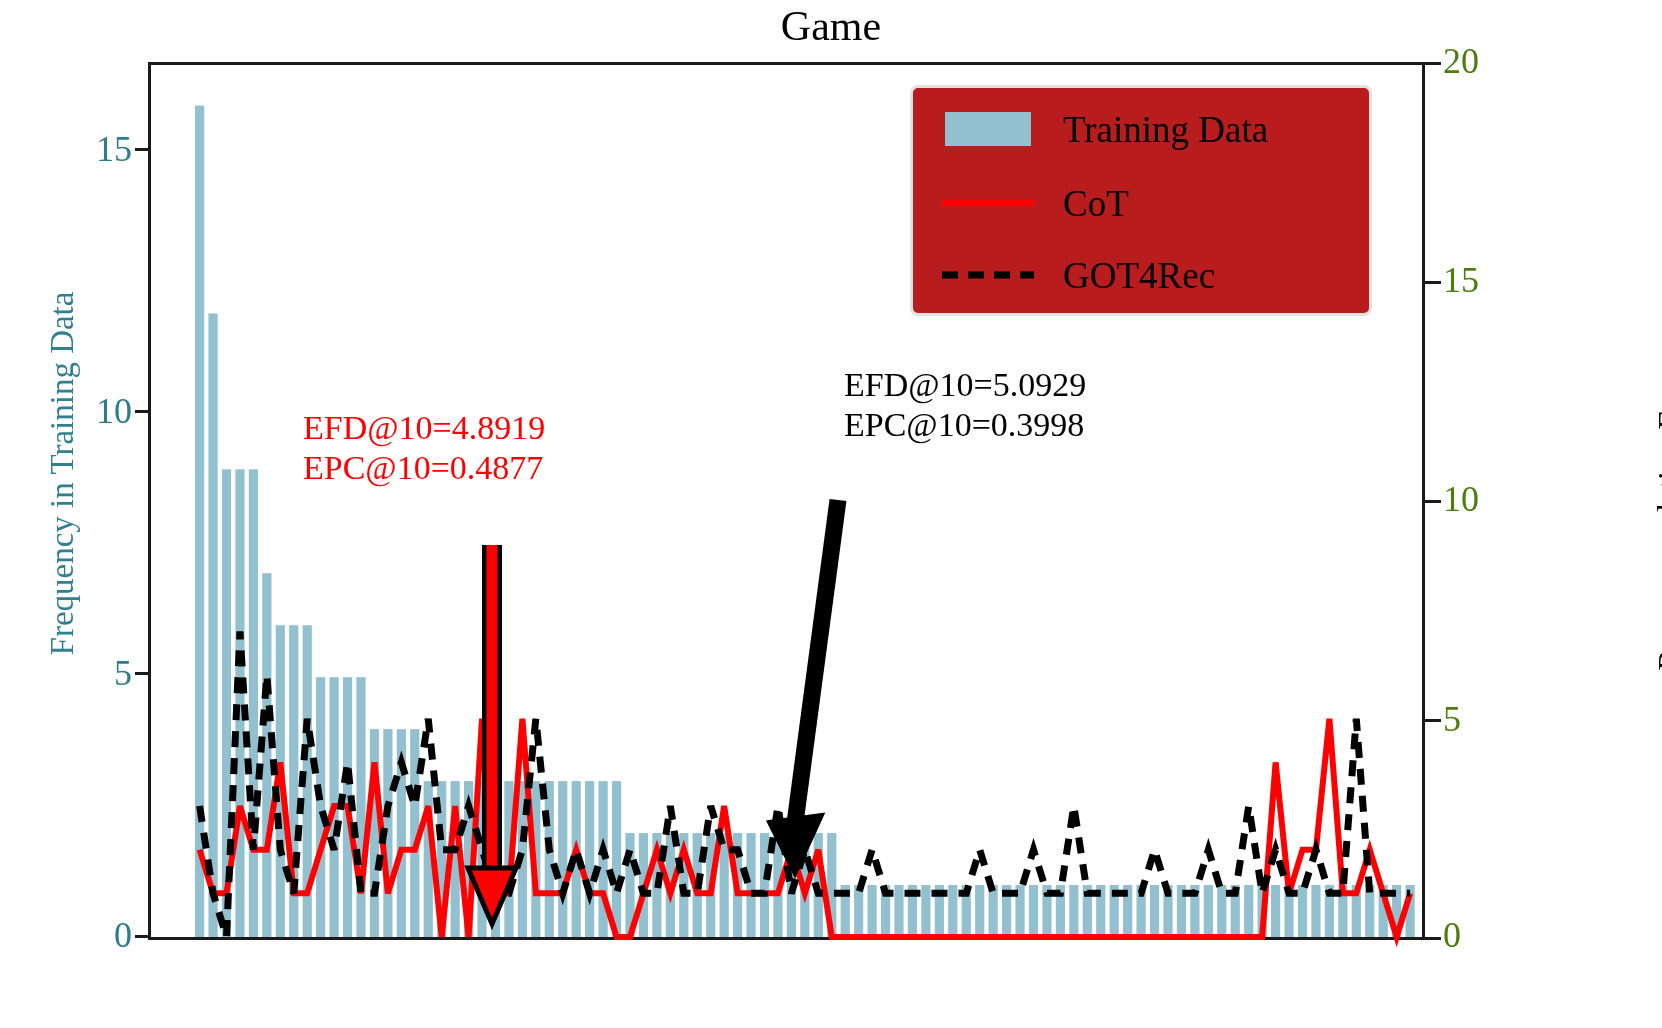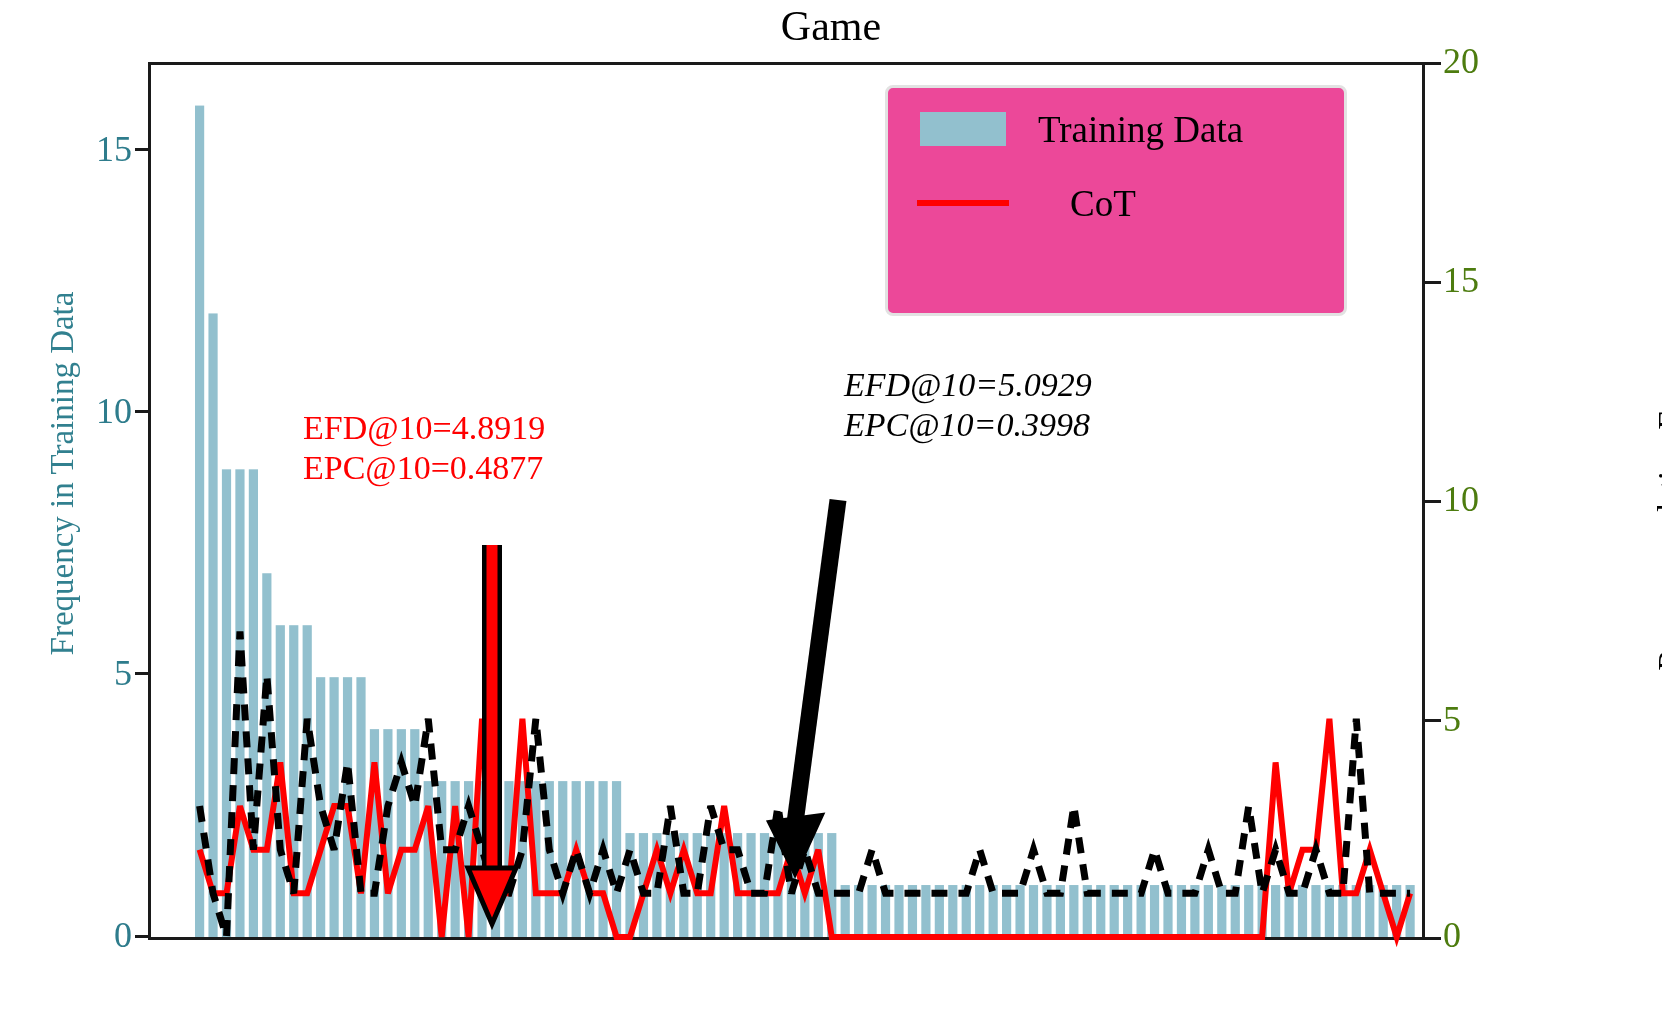--- a/index.html
+++ b/index.html
@@ -9,21 +9,21 @@
   .ylabel-left{position:absolute;left:-318px;top:455px;width:760px;text-align:center;font-size:33px;color:#31808f;
     transform:rotate(-90deg);transform-origin:center center;white-space:nowrap;}
   .ylabel-right{position:absolute;left:1290px;top:462px;width:760px;text-align:center;font-size:33px;color:#000;
     transform:rotate(-90deg);transform-origin:center center;white-space:nowrap;}
   .plotbox{position:absolute;left:148px;top:62px;width:1277px;height:878px;border:3px solid #1a1a1a;box-sizing:border-box;background:#fff;}
   .ticklabel{position:absolute;font-size:36px;white-space:nowrap;}
   .tick-left{color:#2e7c8c;text-align:right;}
   .tick-right{color:#4d7c0f;text-align:left;}
   .tickmark{position:absolute;background:#1a1a1a;height:3px;}
   svg.layer{position:absolute;left:0;top:0;}
-  .legend{position:absolute;left:885px;top:85px;width:456px;height:225px;border:3px solid #e2e2e2;border-radius:8px;background:#ec4899;}
+  .legend{position:absolute;left:910px;top:85px;width:456px;height:225px;border:3px solid #e2e2e2;border-radius:8px;background:#b91c1c;}
   .legend-row{position:absolute;left:0;width:456px;height:58px;display:flex;align-items:center;}
   .legend-key{width:150px;display:flex;align-items:center;justify-content:center;}
   .legend-label{font-size:37px;color:#000;font-family:"Liberation Serif",serif;white-space:nowrap;}
   .swatch{width:86px;height:34px;background:#92c0ce;}
   .ann{position:absolute;font-size:34px;line-height:1.17;white-space:nowrap;font-family:"Liberation Serif",serif;}
   .ann.red{color:#ff0000;}
   .ann.black{color:#000;}
 </style>
 </head>
 <body>
@@ -154,21 +154,21 @@
         <rect x="1405.50" y="885.04" width="9.20" height="51.96" fill="#92c0ce"></rect>
       </g>
       <path d="M 199.60 849.70 L 213.05 893.35 L 226.50 893.35 L 239.95 806.05 L 253.40 849.70 L 266.85 849.70 L 280.30 762.40 L 293.75 893.35 L 307.20 893.35 L 320.65 849.70 L 334.10 806.05 L 347.55 806.05 L 361.00 893.35 L 374.45 762.40 L 387.90 893.35 L 401.35 849.70 L 414.80 849.70 L 428.25 806.05 L 441.70 937.00 L 455.15 806.05 L 468.60 937.00 L 482.05 718.75 L 495.50 893.35 L 508.95 893.35 L 522.40 718.75 L 535.85 893.35 L 549.30 893.35 L 562.75 893.35 L 576.20 849.70 L 589.65 893.35 L 603.10 893.35 L 616.55 937.00 L 630.00 937.00 L 643.45 893.35 L 656.90 849.70 L 670.35 893.35 L 683.80 849.70 L 697.25 893.35 L 710.70 893.35 L 724.15 806.05 L 737.60 893.35 L 751.05 893.35 L 764.50 893.35 L 777.95 893.35 L 791.40 849.70 L 804.85 893.35 L 818.30 849.70 L 831.75 937.00 L 845.20 937.00 L 858.65 937.00 L 872.10 937.00 L 885.55 937.00 L 899.00 937.00 L 912.45 937.00 L 925.90 937.00 L 939.35 937.00 L 952.80 937.00 L 966.25 937.00 L 979.70 937.00 L 993.15 937.00 L 1006.60 937.00 L 1020.05 937.00 L 1033.50 937.00 L 1046.95 937.00 L 1060.40 937.00 L 1073.85 937.00 L 1087.30 937.00 L 1100.75 937.00 L 1114.20 937.00 L 1127.65 937.00 L 1141.10 937.00 L 1154.55 937.00 L 1168.00 937.00 L 1181.45 937.00 L 1194.90 937.00 L 1208.35 937.00 L 1221.80 937.00 L 1235.25 937.00 L 1248.70 937.00 L 1262.15 937.00 L 1275.60 762.40 L 1289.05 893.35 L 1302.50 849.70 L 1315.95 849.70 L 1329.40 718.75 L 1342.85 893.35 L 1356.30 893.35 L 1369.75 849.70 L 1383.20 893.35 L 1396.65 937.00 L 1410.10 893.35" fill="none" stroke="#ff0000" stroke-width="6" stroke-linejoin="miter" stroke-linecap="butt"></path>
       <path d="M 199.60 806.05 L 213.05 893.35 L 226.50 937.00 L 239.95 631.45 L 253.40 849.70 L 266.85 675.10 L 280.30 849.70 L 293.75 893.35 L 307.20 718.75 L 320.65 806.05 L 334.10 849.70 L 347.55 762.40 L 361.00 893.35 L 374.45 893.35 L 387.90 806.05 L 401.35 762.40 L 414.80 806.05 L 428.25 718.75 L 441.70 849.70 L 455.15 849.70 L 468.60 806.05 L 482.05 849.70 L 495.50 893.35 L 508.95 893.35 L 522.40 849.70 L 535.85 718.75 L 549.30 849.70 L 562.75 893.35 L 576.20 849.70 L 589.65 893.35 L 603.10 849.70 L 616.55 893.35 L 630.00 849.70 L 643.45 893.35 L 656.90 893.35 L 670.35 806.05 L 683.80 893.35 L 697.25 893.35 L 710.70 806.05 L 724.15 849.70 L 737.60 849.70 L 751.05 893.35 L 764.50 893.35 L 777.95 806.05 L 791.40 893.35 L 804.85 849.70 L 818.30 893.35 L 831.75 893.35 L 845.20 893.35 L 858.65 893.35 L 872.10 849.70 L 885.55 893.35 L 899.00 893.35 L 912.45 893.35 L 925.90 893.35 L 939.35 893.35 L 952.80 893.35 L 966.25 893.35 L 979.70 849.70 L 993.15 893.35 L 1006.60 893.35 L 1020.05 893.35 L 1033.50 849.70 L 1046.95 893.35 L 1060.40 893.35 L 1073.85 806.05 L 1087.30 893.35 L 1100.75 893.35 L 1114.20 893.35 L 1127.65 893.35 L 1141.10 893.35 L 1154.55 849.70 L 1168.00 893.35 L 1181.45 893.35 L 1194.90 893.35 L 1208.35 849.70 L 1221.80 893.35 L 1235.25 893.35 L 1248.70 806.05 L 1262.15 893.35 L 1275.60 849.70 L 1289.05 893.35 L 1302.50 893.35 L 1315.95 849.70 L 1329.40 893.35 L 1342.85 893.35 L 1356.30 718.75 L 1369.75 893.35 L 1383.20 893.35 L 1396.65 893.35 L 1410.10 893.35" fill="none" stroke="#000000" stroke-width="7" stroke-linejoin="miter" stroke-linecap="butt" stroke-dasharray="16 11"></path>
     </svg>
 
   <div class="ann red" style="left:303px;top:408px;">
     <div>EFD@10=4.8919</div>
     <div>EPC@10=0.4877</div>
   </div>
-  <div class="ann black" style="left:844px;top:365px;font-style:italic;">
+  <div class="ann black" style="left:844px;top:365px;">
     <div>EFD@10=5.0929</div>
     <div>EPC@10=0.3998</div>
   </div>
 
   <svg class="layer" id="arrow-layer" width="1662" height="1028">
     <g>
       <path d="M 492 545 L 492 880" stroke="#000000" stroke-width="20" fill="none"></path>
       <path d="M 492 545 L 492 878" stroke="#ff0000" stroke-width="11" fill="none"></path>
       <path d="M 468 868 L 516 868 L 492 924 Z" fill="#ff0000" stroke="#000000" stroke-width="5" stroke-linejoin="miter"></path>
     </g>
@@ -178,23 +178,31 @@
     </g>
   </svg>
 
   <div class="legend">
     <div class="legend-row" style="top:12px;">
       <span class="legend-key">
           <span class="swatch"></span>
         </span>
       <span class="legend-label">Training Data</span>
     </div>
-    <div class="legend-row" style="top:86px;gap:32px;">
+    <div class="legend-row" style="top:86px;">
       <span class="legend-key">
         <svg width="100" height="12">
             <line x1="4" y1="6" x2="96" y2="6" stroke="#ff0000" stroke-width="6"></line>
           </svg>
       </span>
       <span class="legend-label">CoT</span>
     </div>
+    <div class="legend-row" style="top:158px;">
+      <span class="legend-key">
+        <svg width="100" height="14">
+            <line x1="4" y1="7" x2="96" y2="7" stroke="#000000" stroke-width="7" stroke-dasharray="16 10"></line>
+          </svg>
+      </span>
+      <span class="legend-label">GOT4Rec</span>
+    </div>
   </div>
 
 </div>
 
 </body></html>

